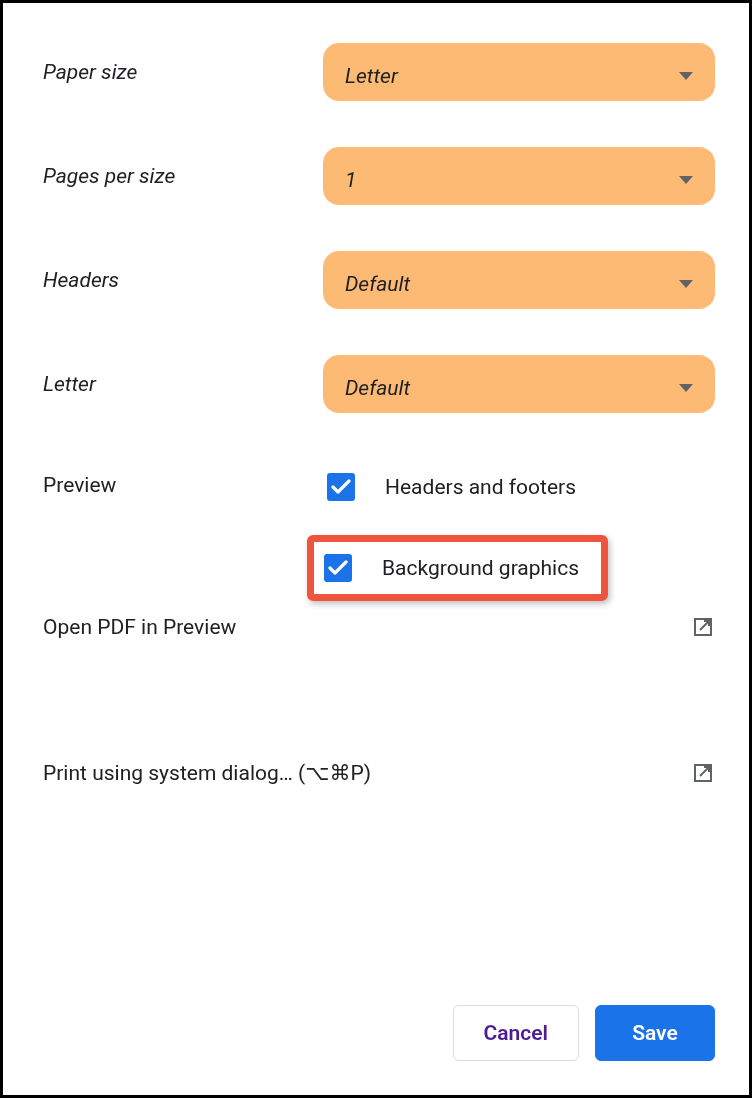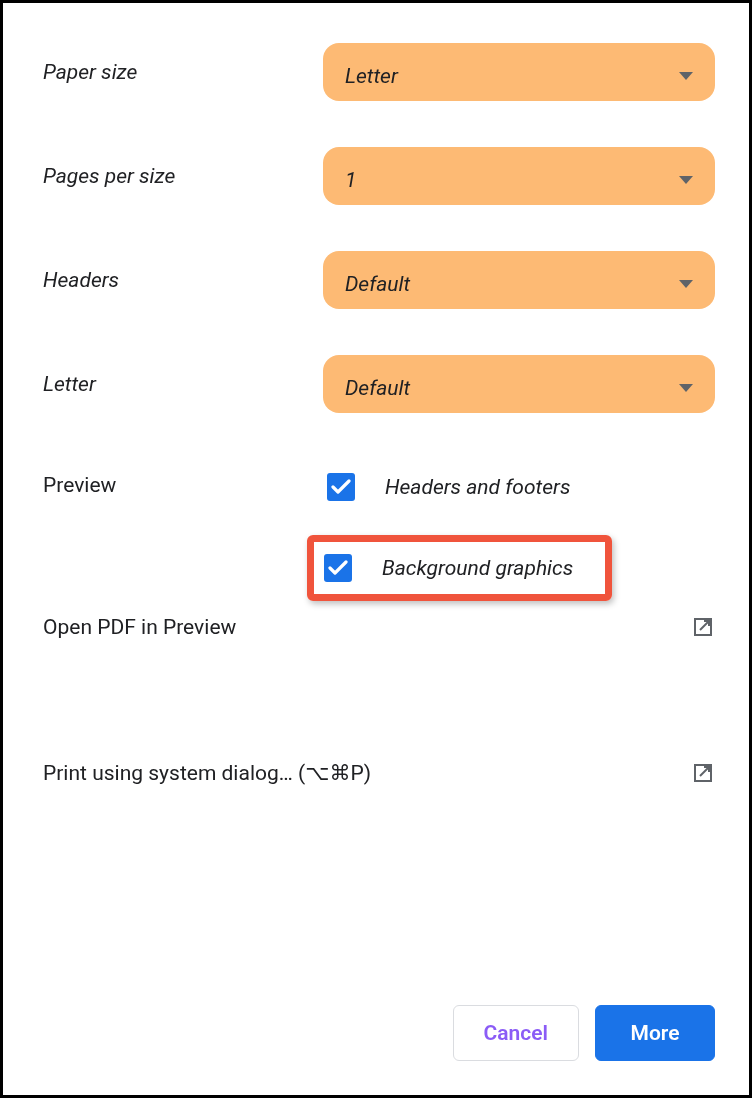--- a/index.html
+++ b/index.html
@@ -91,26 +91,25 @@
       display: flex;
       align-items: center;
       justify-content: center;
       margin-right: 30px;
       flex-shrink: 0;
     }
     .checkbox svg { display: block; }
     .checkbox-label {
       font-size: 21px;
       color: #202124;
-      font-style: italic;
     }
     .highlight-wrap {
       border: 7px solid #f0543c;
       border-radius: 6px;
-      padding: 12px 32px 12px 10px;
+      padding: 12px 22px 12px 10px;
       margin-left: -16px;
       display: flex;
       align-items: center;
       width: fit-content;
       box-shadow: 2px 3px 6px rgba(0,0,0,0.25);
       margin-bottom: 6px;
     }
     .highlight-wrap .checkbox { margin-right: 30px; }
     .link-row {
       display: flex;
@@ -143,21 +142,21 @@
       font-size: 21px;
       font-weight: 600;
       display: flex;
       align-items: center;
       justify-content: center;
       cursor: pointer;
     }
     .btn-cancel {
       background: #fff;
       border: 1px solid #dadce0;
-      color: #8b5cf6;
+      color: #4c1d95;
     }
     .btn-save {
       background: #1a73e8;
       border: 1px solid #1a73e8;
       color: #fff;
       min-width: 120px;
     }
   </style>
 </head>
 <body>
@@ -239,17 +238,17 @@
           <path d="M13 6 H18 V11" stroke="#5f6368" stroke-width="2" fill="none"></path>
         </svg>
     </span>
   </div>
 
   <div class="button-row">
     <div class="btn btn-cancel">
       <span>Cancel</span>
     </div>
     <div class="btn btn-save">
-      <span>More</span>
+      <span>Save</span>
     </div>
   </div>
 
 </div>
 
 </body></html>

